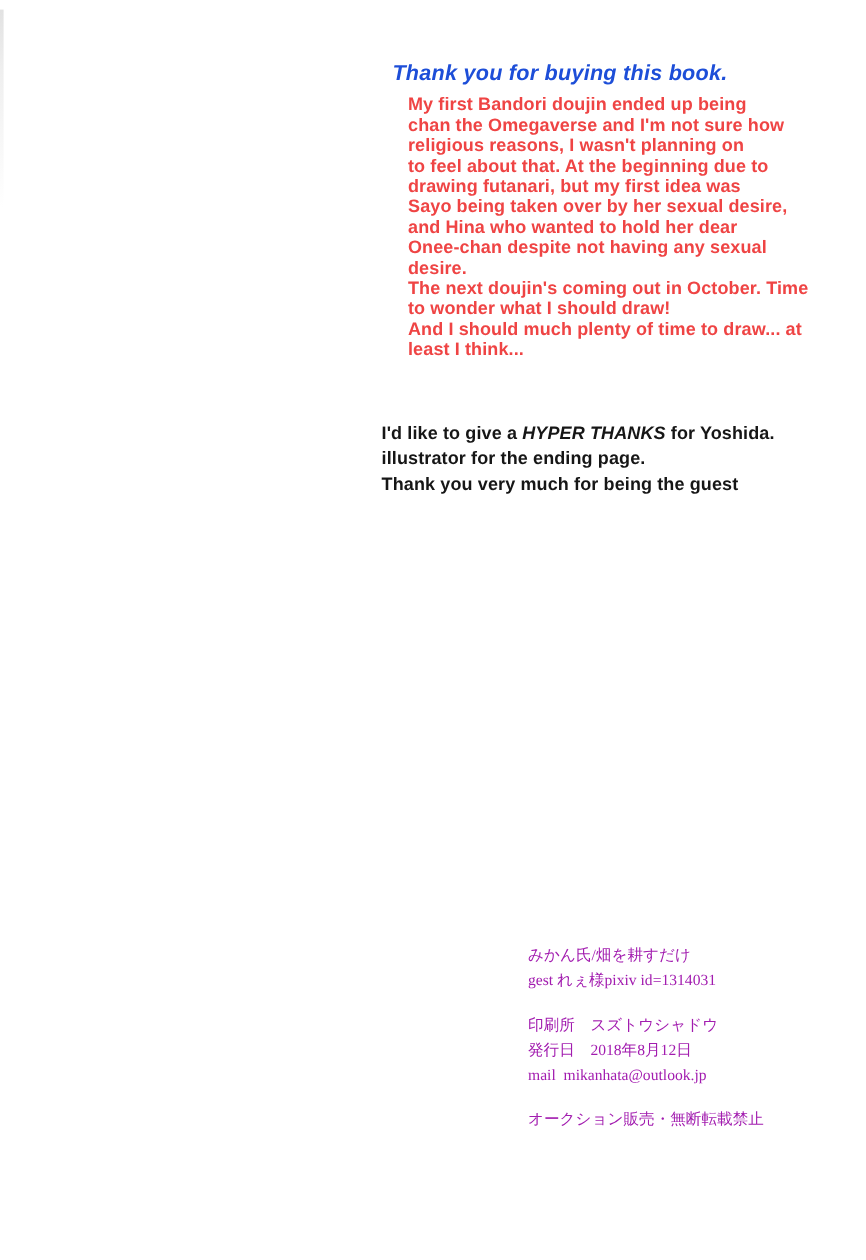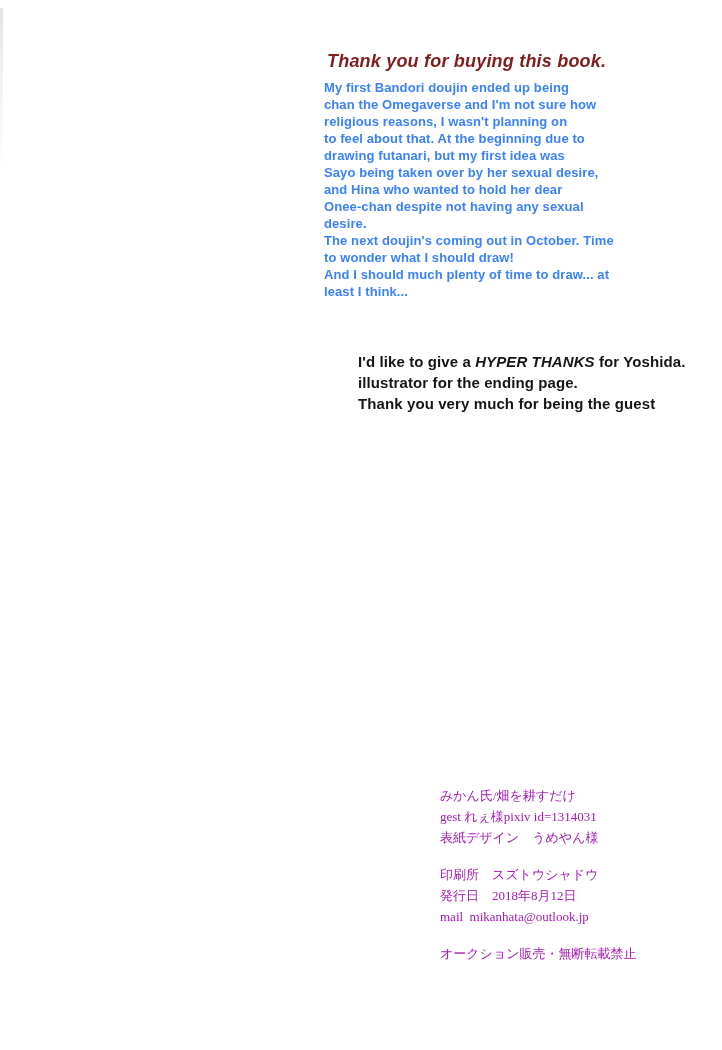--- a/index.html
+++ b/index.html
@@ -28,49 +28,48 @@
   .afterword-title {
     position: absolute;
     left: 327px;
     top: 50px;
     margin: 0;
     font-size: 18px;
     line-height: 22px;
     font-style: italic;
     font-weight: 700;
     letter-spacing: 0.2px;
-    color: #7f1d1d;
+    color: #1d4ed8;
     white-space: pre;
   }
   .para1 {
     position: absolute;
-    left: 324px;
+    left: 340px;
     top: 79px;
-    color: #3b82f6;
-    font-size: 13px;
+    color: #ef4444;
+    font-size: 15px;
     font-weight: 700;
     letter-spacing: 0.1px;
   }
   .para1 .line {
     line-height: 17px;
     white-space: pre;
   }
   .para2 {
     position: absolute;
     left: 318px;
     top: 351px;
     color: #161616;
     font-size: 15px;
     font-weight: 700;
     letter-spacing: 0.1px;
   }
   .para2 .line {
     line-height: 21px;
     white-space: pre;
-    margin-left: 40px;
   }
   .para2 .em {
     font-style: italic;
   }
   .colophon {
     position: absolute;
     left: 440px;
     top: 785px;
     color: #a21caf;
     font-size: 13px;
@@ -112,21 +111,20 @@
   <div class="para2">
     <div class="line"><span>I'd like to give a </span><span class="em">HYPER THANKS</span><span> for Yoshida.</span></div>
     <div class="line">illustrator for the ending page.</div>
     <div class="line">Thank you very much for being the guest</div>
   </div>
 
   <div class="colophon">
     <div class="cgroup">
       <div class="cline">みかん氏/畑を耕すだけ</div>
       <div class="cline">gest れぇ様pixiv id=1314031</div>
-      <div class="cline">表紙デザイン　うめやん様</div>
     </div>
     <div class="cgroup">
       <div class="cline">印刷所　スズトウシャドウ</div>
       <div class="cline">発行日　2018年8月12日</div>
       <div class="cline">mail  mikanhata@outlook.jp</div>
     </div>
     <div class="cline">オークション販売・無断転載禁止</div>
   </div>
 
 </div>

